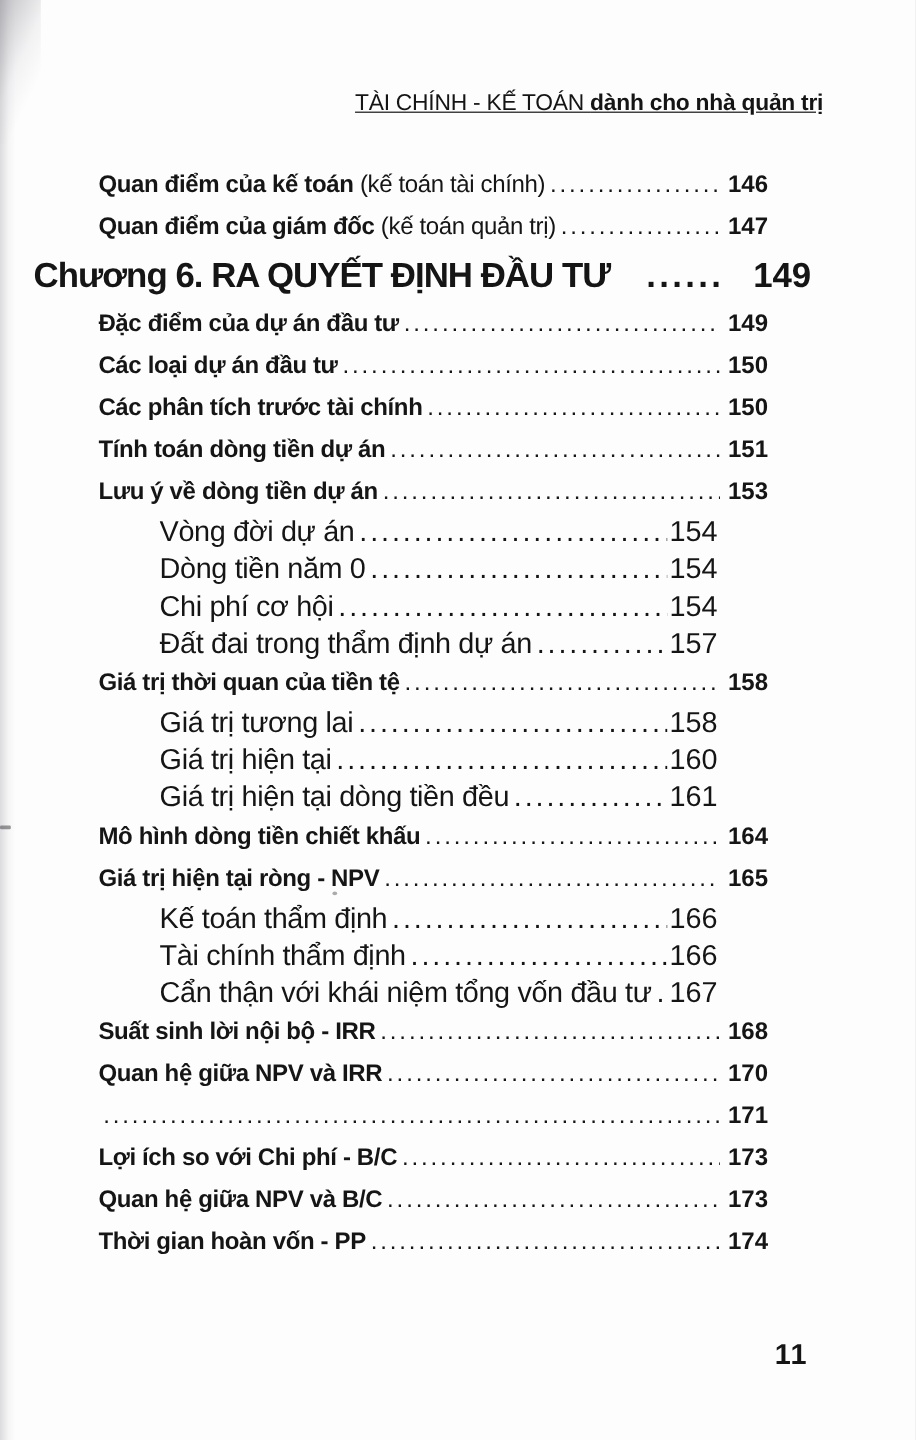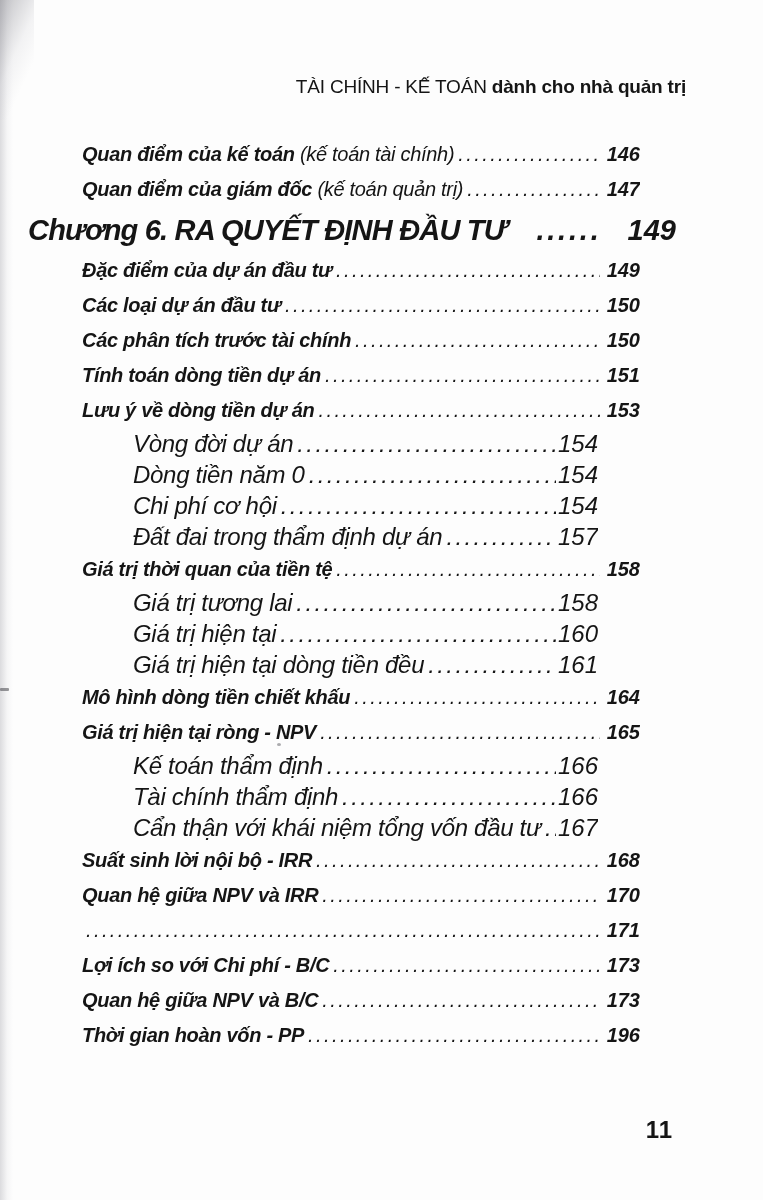--- a/index.html
+++ b/index.html
@@ -48,36 +48,36 @@
   }
 
   
   .running-header {
     position: absolute;
     top: 76px;
     right: 77px;
     font-size: 19px;
     letter-spacing: -0.2px;
     white-space: nowrap;
+    text-decoration: underline;
   }
   .running-header .hdr-bold { font-weight: 700; }
 
   
   .toc {
     position: absolute;
     top: 137px;
     left: 0;
     right: 0;
   }
   .row {
     display: flex;
     align-items: flex-start;
     white-space: nowrap;
     overflow: hidden;
-    font-style: italic;
   }
   .row .label { letter-spacing: -0.3px; }
   .lv1 {
     height: 35px;
     line-height: 35px;
     font-size: 20px;
     margin: 0 123px 0 82px;
   }
   .lv2 {
     height: 31px;
@@ -264,19 +264,19 @@
         <span class="pagenum">173</span>
       </div>
       <div class="row lv1 bold-item">
         <span class="label">Quan hệ giữa NPV và B/C</span>
         <span class="leader"></span>
         <span class="pagenum">173</span>
       </div>
       <div class="row lv1 bold-item">
         <span class="label">Thời gian hoàn vốn - PP</span>
         <span class="leader"></span>
-        <span class="pagenum">196</span>
+        <span class="pagenum">174</span>
       </div>
     </div>
 
   <div class="page-number">11</div>
 
 </div>
 
 </body></html>

